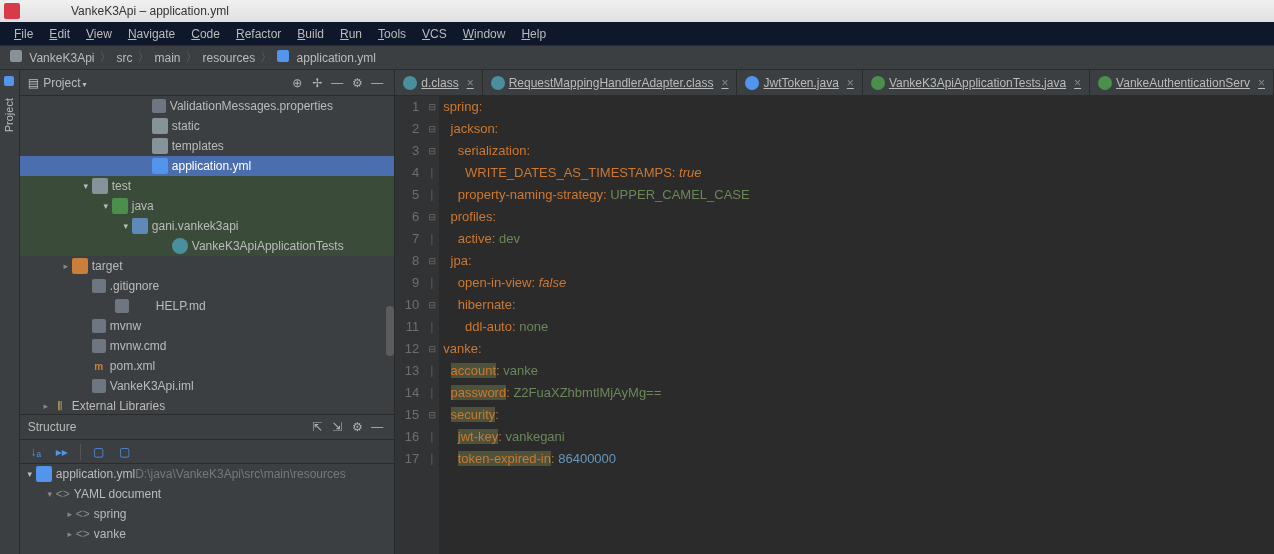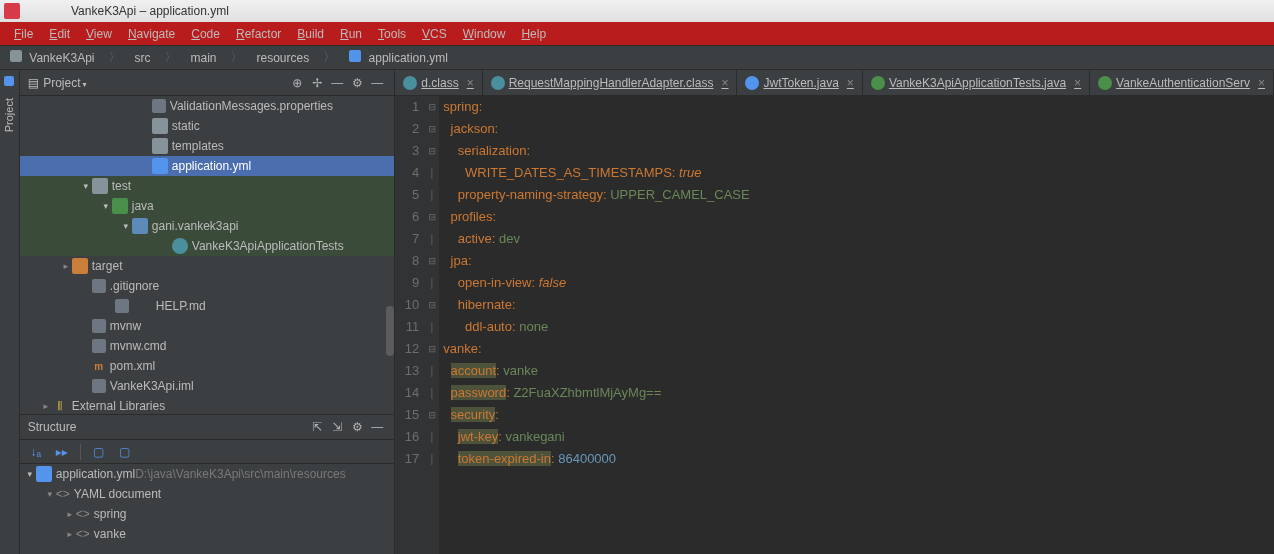--- a/index.html
+++ b/index.html
@@ -1,25 +1,25 @@
 <!DOCTYPE html>
 <html><head>
 <meta charset="utf-8">
 <style>
 * { margin: 0; padding: 0; box-sizing: border-box; font-family: "Segoe UI", Arial, sans-serif; }
 body { width: 1274px; height: 554px; background: #3c3f41; color: #bbbbbb; font-size: 12px; overflow: hidden; }
 
 .titlebar { height: 22px; background: linear-gradient(#f0f0f0,#e0e0e0); color: #333; display: flex; align-items: center; padding: 0 4px; font-size: 12px; gap: 45px; }
 .titlebar .logo { width: 16px; height: 16px; background: #d73a49; margin-right: 6px; border-radius: 2px; }
 
-.menubar { height: 24px; background: #b91c1c; display: flex; align-items: center; padding: 0 6px; border-bottom: 1px solid #2b2b2b; }
+.menubar { height: 24px; background: #0f172a; display: flex; align-items: center; padding: 0 6px; border-bottom: 1px solid #2b2b2b; }
 .menubar span { padding: 0 8px; cursor: pointer; }
 .menubar span u { text-decoration: underline; }
 
-.breadcrumb { height: 24px; background: #3c3f41; display: flex; align-items: center; padding: 0 10px; border-bottom: 1px solid #2b2b2b; gap: 14px; }
+.breadcrumb { height: 24px; background: #3c3f41; display: flex; align-items: center; padding: 0 10px; border-bottom: 1px solid #2b2b2b; gap: 5px; }
 .breadcrumb .sep { color: #6e6e6e; }
 .breadcrumb .crumb { cursor: pointer; }
 
 .main { display: flex; height: calc(554px - 22px - 24px - 24px); }
 
 .sidebar-strip { width: 20px; background: #3c3f41; border-right: 1px solid #2b2b2b; display: flex; flex-direction: column; align-items: center; padding-top: 6px; }
 .sidebar-strip .vlabel { writing-mode: vertical-lr; transform: rotate(180deg); font-size: 11px; color: #bbb; cursor: pointer; margin-top: 10px; }
 .sidebar-strip .dot { width: 10px; height: 10px; background: #5394ec; border-radius: 2px; margin-bottom: 2px; }
 
 .project-panel { width: 380px; background: #3c3f41; border-right: 1px solid #2b2b2b; display:flex; flex-direction:column; }

